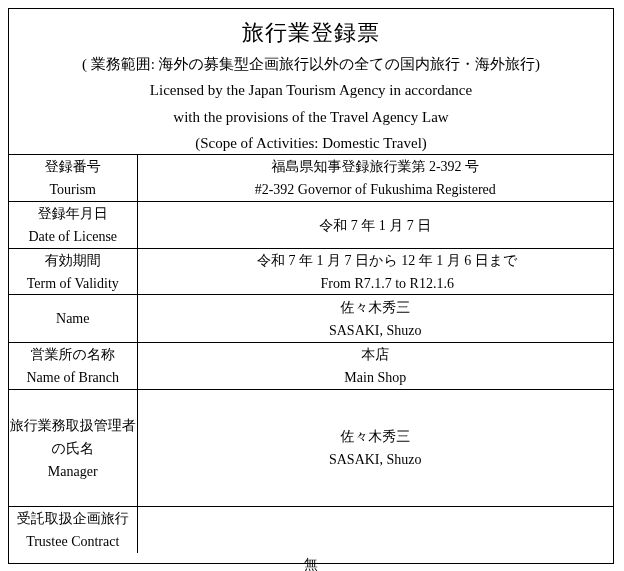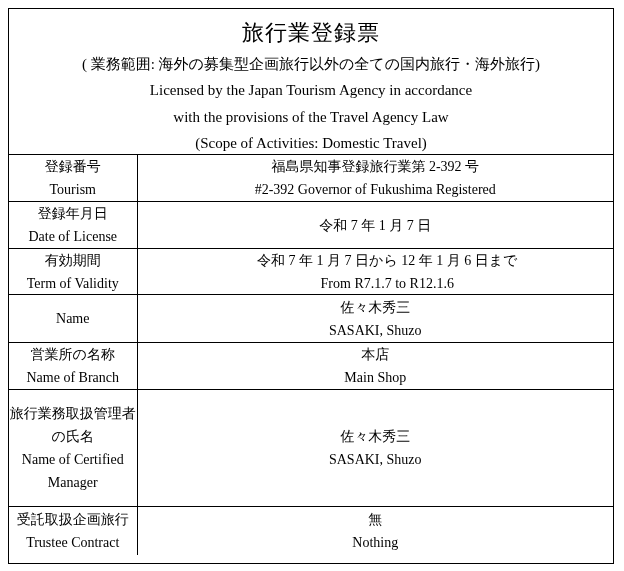--- a/index.html
+++ b/index.html
@@ -42,21 +42,21 @@
   .row {
     display: flex;
     border-top: 1.7px solid #000000;
   }
   .r1 { height: 47px; }
   .r2 { height: 47px; justify-content: flex-end; }
   .r3 { height: 46px; gap: 24px; }
   .r4 { height: 48px; }
   .r5 { height: 47px; }
   .r6 { height: 117px; }
-  .r7 { height: 48.5px; }
+  .r7 { height: 48.5px; flex-direction: column; }
   .cell {
     display: flex;
     flex-direction: column;
     justify-content: center;
     align-items: center;
     text-align: center;
     font-size: 14px;
     line-height: 23px;
   }
   .label-cell {
@@ -130,21 +130,20 @@
     <div class="cell value-cell">
       <span class="line">本店</span>
       <span class="line">Main Shop</span>
     </div>
   </div>
 
   <div class="row r6">
     <div class="cell label-cell">
       <span class="line">旅行業務取扱管理者</span>
       <span class="line">の氏名</span>
-      <span class="line">Name of Certified</span>
       <span class="line">Manager</span>
     </div>
     <div class="cell value-cell">
       <span class="line">佐々木秀三</span>
       <span class="line">SASAKI, Shuzo</span>
     </div>
   </div>
 
   <div class="row r7">
     <div class="cell label-cell">

